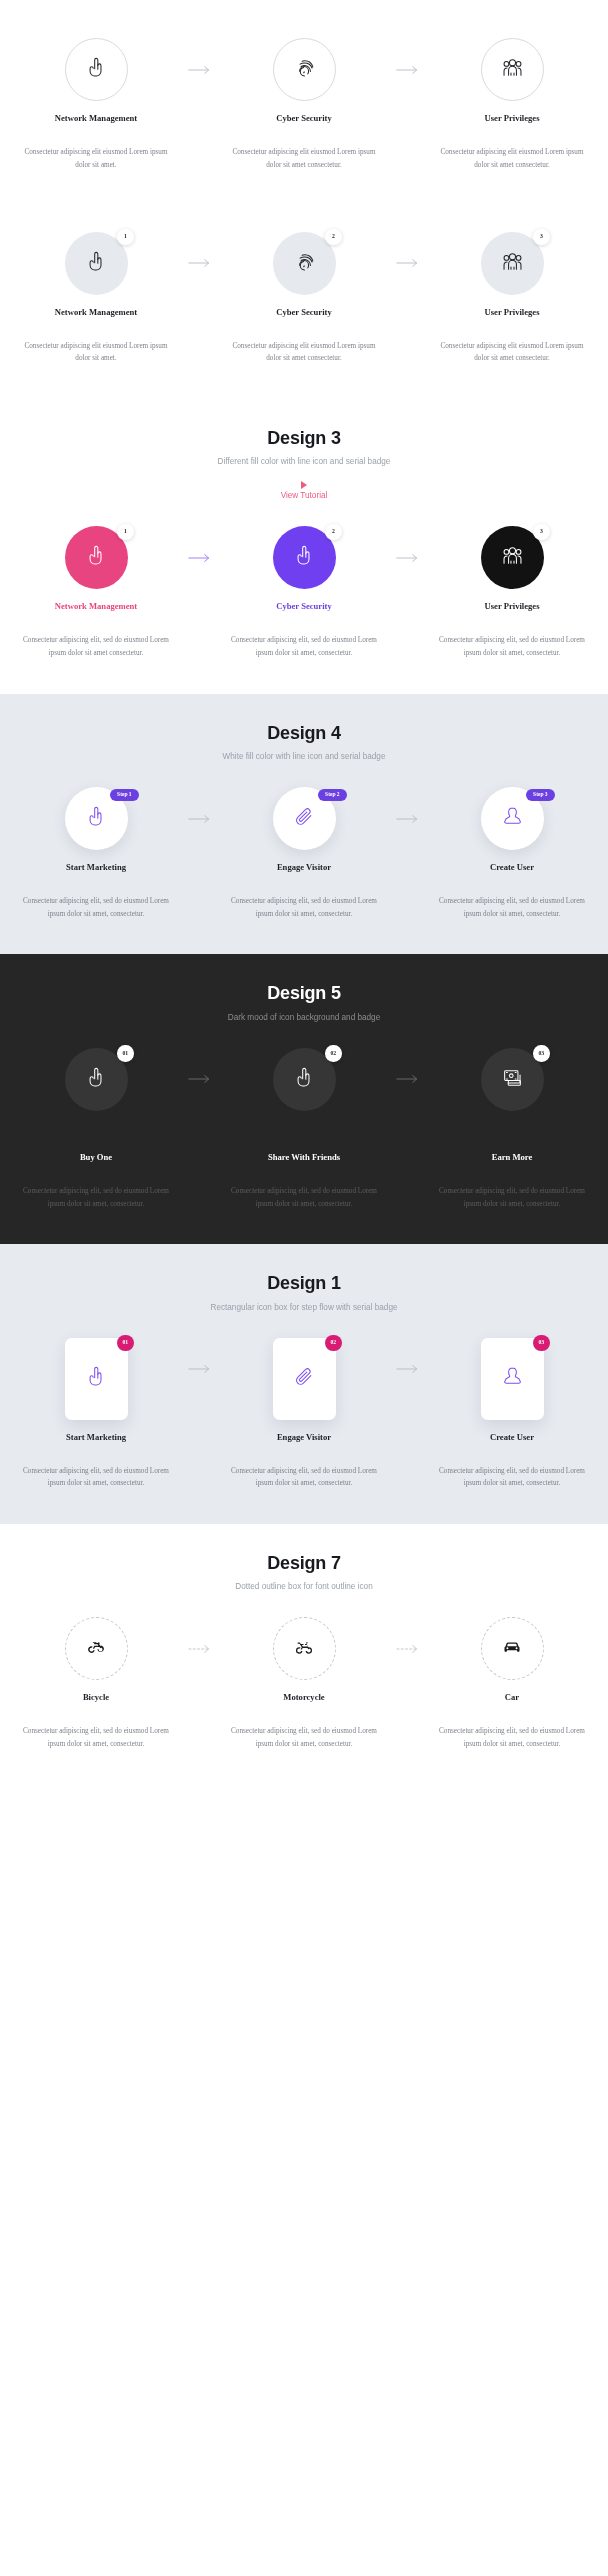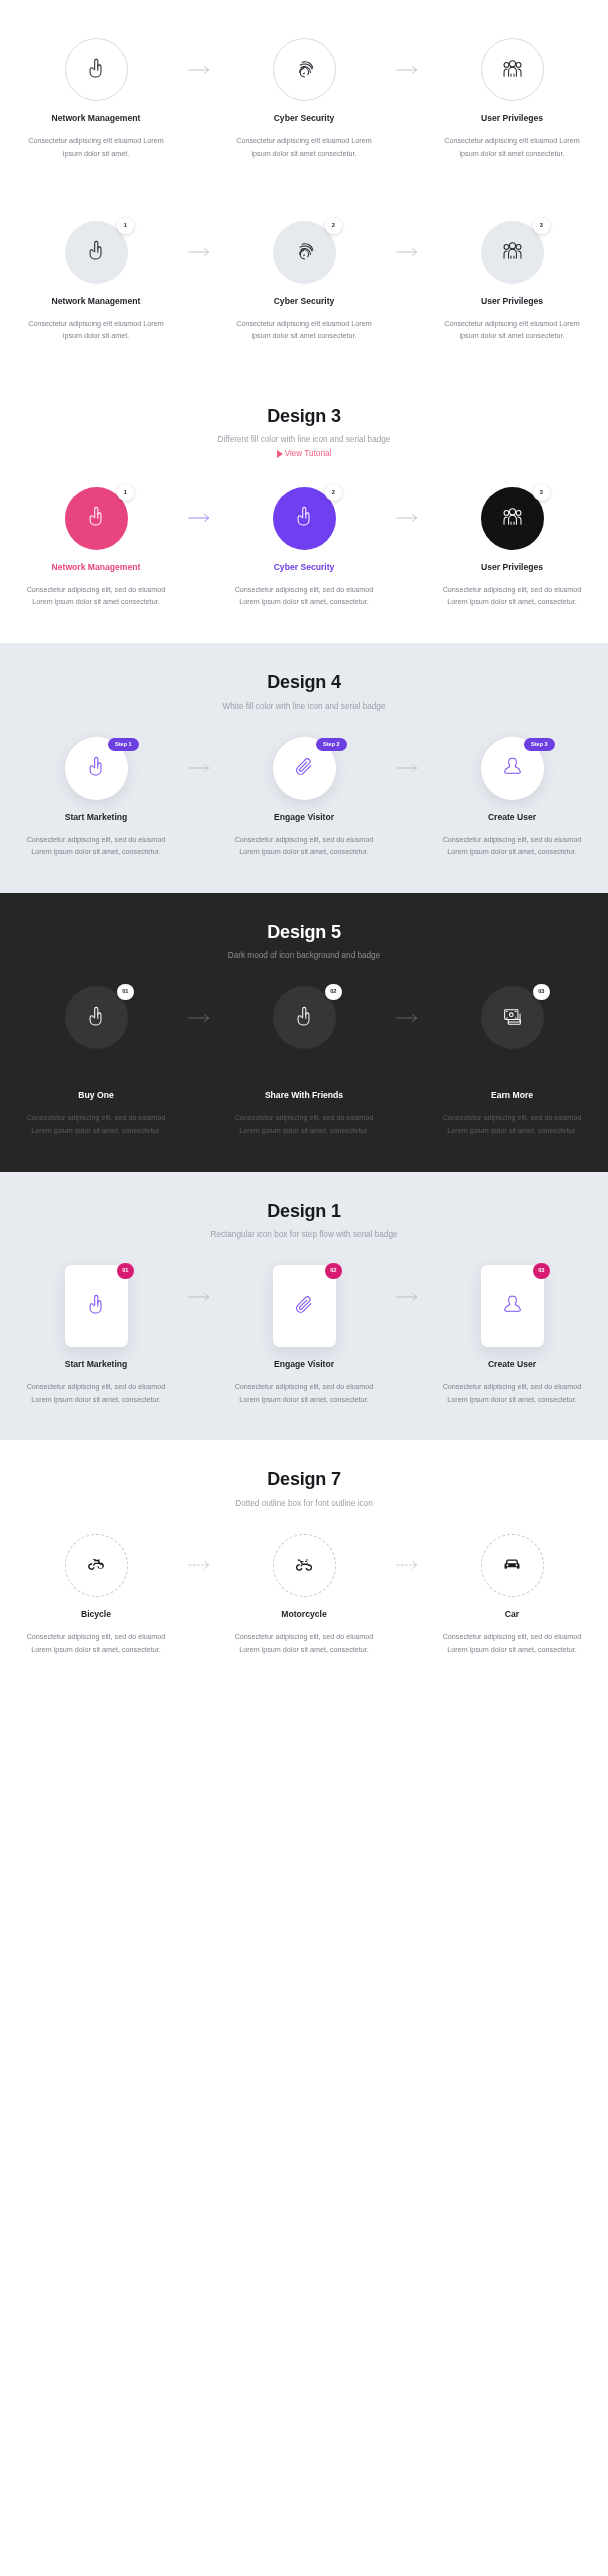--- a/index.html
+++ b/index.html
@@ -26,28 +26,29 @@
   }
   .sec-dark .sec-title { color: #ffffff; }
   .sec-sub {
     font-size: 8.2px;
     color: #9ba1ab;
     margin-top: 8.6px;
   }
   .sec-dark .sec-sub { color: #8d8d8d; }
 
   .tutorial-link {
-    margin-top: 5px;
+    margin-top: 15px;
     display: inline-flex;
     align-items: center;
     gap: 2px;
     font-size: 8.2px;
     color: #ef5b7e;
     text-decoration: none;
     cursor: pointer;
+    flex-direction: column;
   }
   .play-tri {
     width: 0; height: 0;
     border-left: 6.9px solid #ef5b7e;
     border-top: 4.3px solid transparent;
     border-bottom: 4.3px solid transparent;
   }
 
   
   .steps {
@@ -126,32 +127,32 @@
     white-space: nowrap;
   }
 
   .step-title {
     margin-top: 12px;
     font-size: 8.6px;
     font-weight: 700;
     color: #1d2026;
   }
   .step-desc {
-    margin-top: 12px;
+    margin-top: 23px;
     font-size: 7.2px;
     line-height: 1.75;
     color: #7d828c;
     max-width: 151px;
   }
   .sec-dark .step-title { color: #ffffff; margin-top: 41px; }
   .sec-dark .step-desc  { color: #5d5d5d; }
 
   
   .pad-head { padding-top: 29px; }
-  .pad-rowtop { padding-top: 26px; }
+  .pad-rowtop { padding-top: 26px; font-family: Liberation Serif, serif; }
   .pad-bot { padding-bottom: 34px; }
 </style>
 </head>
 <body>
 
 <div id="root">
     <section class="section sec-white">
       <div class="sec-head" style="padding-top:3.4px">
         <p class="sec-sub" style="margin-top:0;visibility:hidden">Line icon with round box</p>
       </div>

